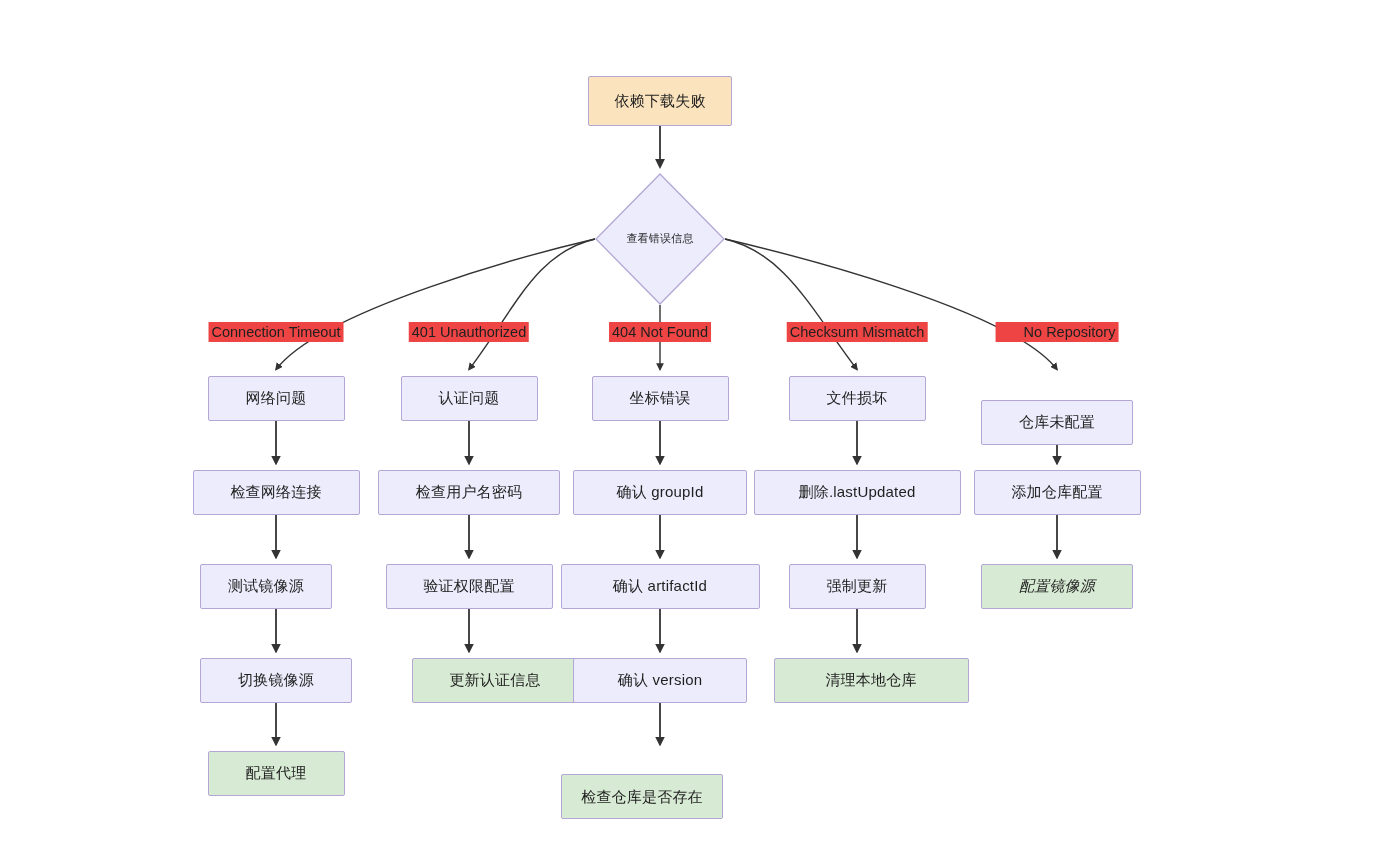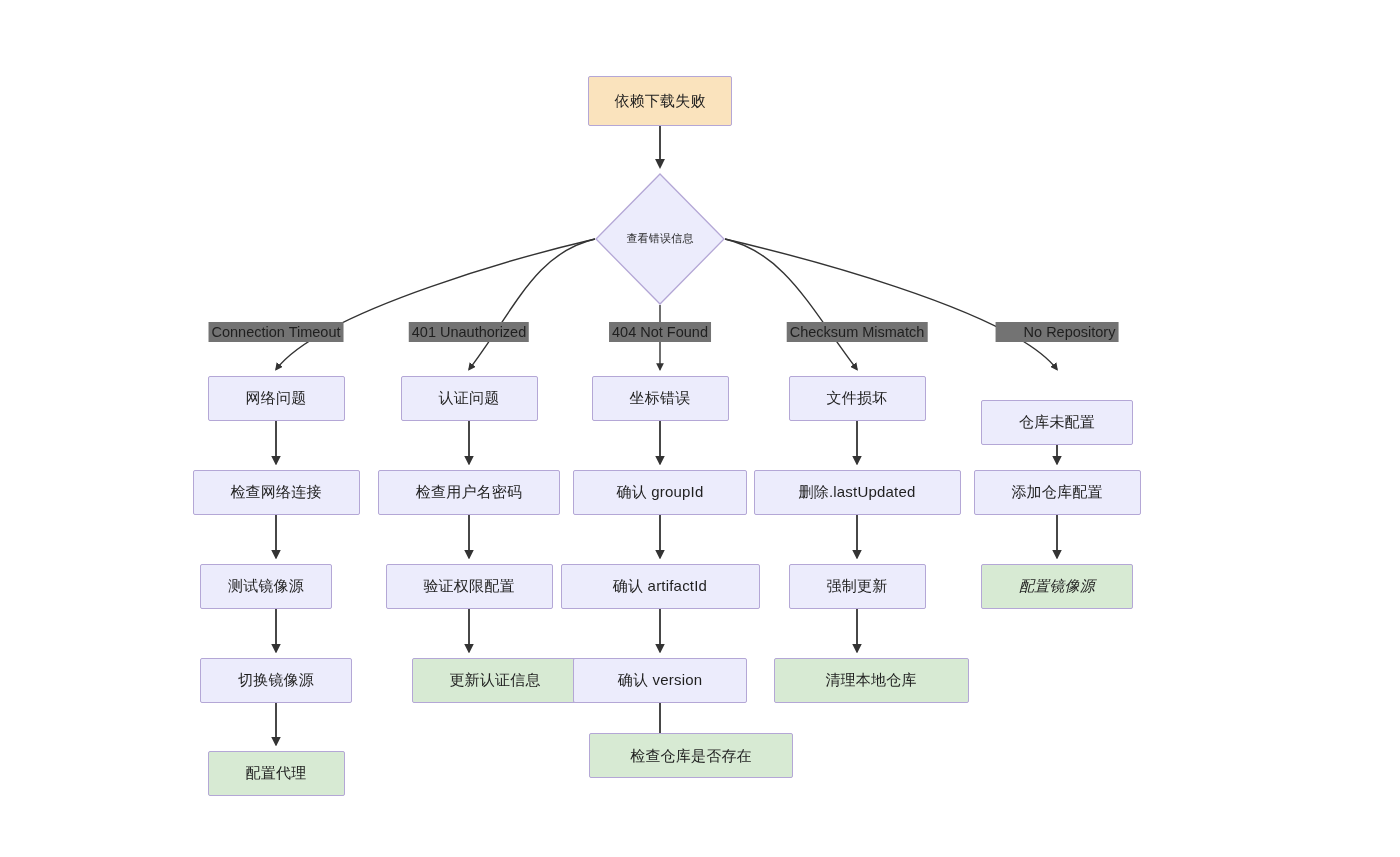--- a/index.html
+++ b/index.html
@@ -75,21 +75,21 @@
   }
   .diamond-label {
     position: relative;
     z-index: 2;
     font-size: 11px;
     color: #1f1f1f;
   }
   .edge-label {
     position: absolute;
     box-sizing: border-box;
-    background: #737373;
+    background: #ef4444;
     color: #1f1f1f;
     font-size: 14.5px;
     line-height: 18px;
     padding: 1px 3px;
     white-space: nowrap;
     transform: translateX(-50%);
     text-align: center;
   }
 </style>
 </head>
@@ -171,21 +171,21 @@
       </div>
       <div class="node" style="left: 573px; top: 469.5px; width: 174px; height: 45px;">
         <span>确认 groupId</span>
       </div>
       <div class="node" style="left: 560.5px; top: 563.5px; width: 199px; height: 45px;">
         <span>确认 artifactId</span>
       </div>
       <div class="node" style="left: 573px; top: 657.5px; width: 174px; height: 45px;">
         <span>确认 version</span>
       </div>
-      <div class="node result" style="left: 561px; top: 733px; width: 204px; height: 45px; margin-left: 28px;">
+      <div class="node result" style="left: 561px; top: 774px; width: 162px; height: 45px;">
         <span>检查仓库是否存在</span>
       </div>
       <div class="node" style="left: 788.5px; top: 375.5px; width: 137px; height: 45px;">
         <span>文件损坏</span>
       </div>
       <div class="node" style="left: 753.5px; top: 469.5px; width: 207px; height: 45px;">
         <span>删除.lastUpdated</span>
       </div>
       <div class="node" style="left: 788.5px; top: 563.5px; width: 137px; height: 45px;">
         <span>强制更新</span>

